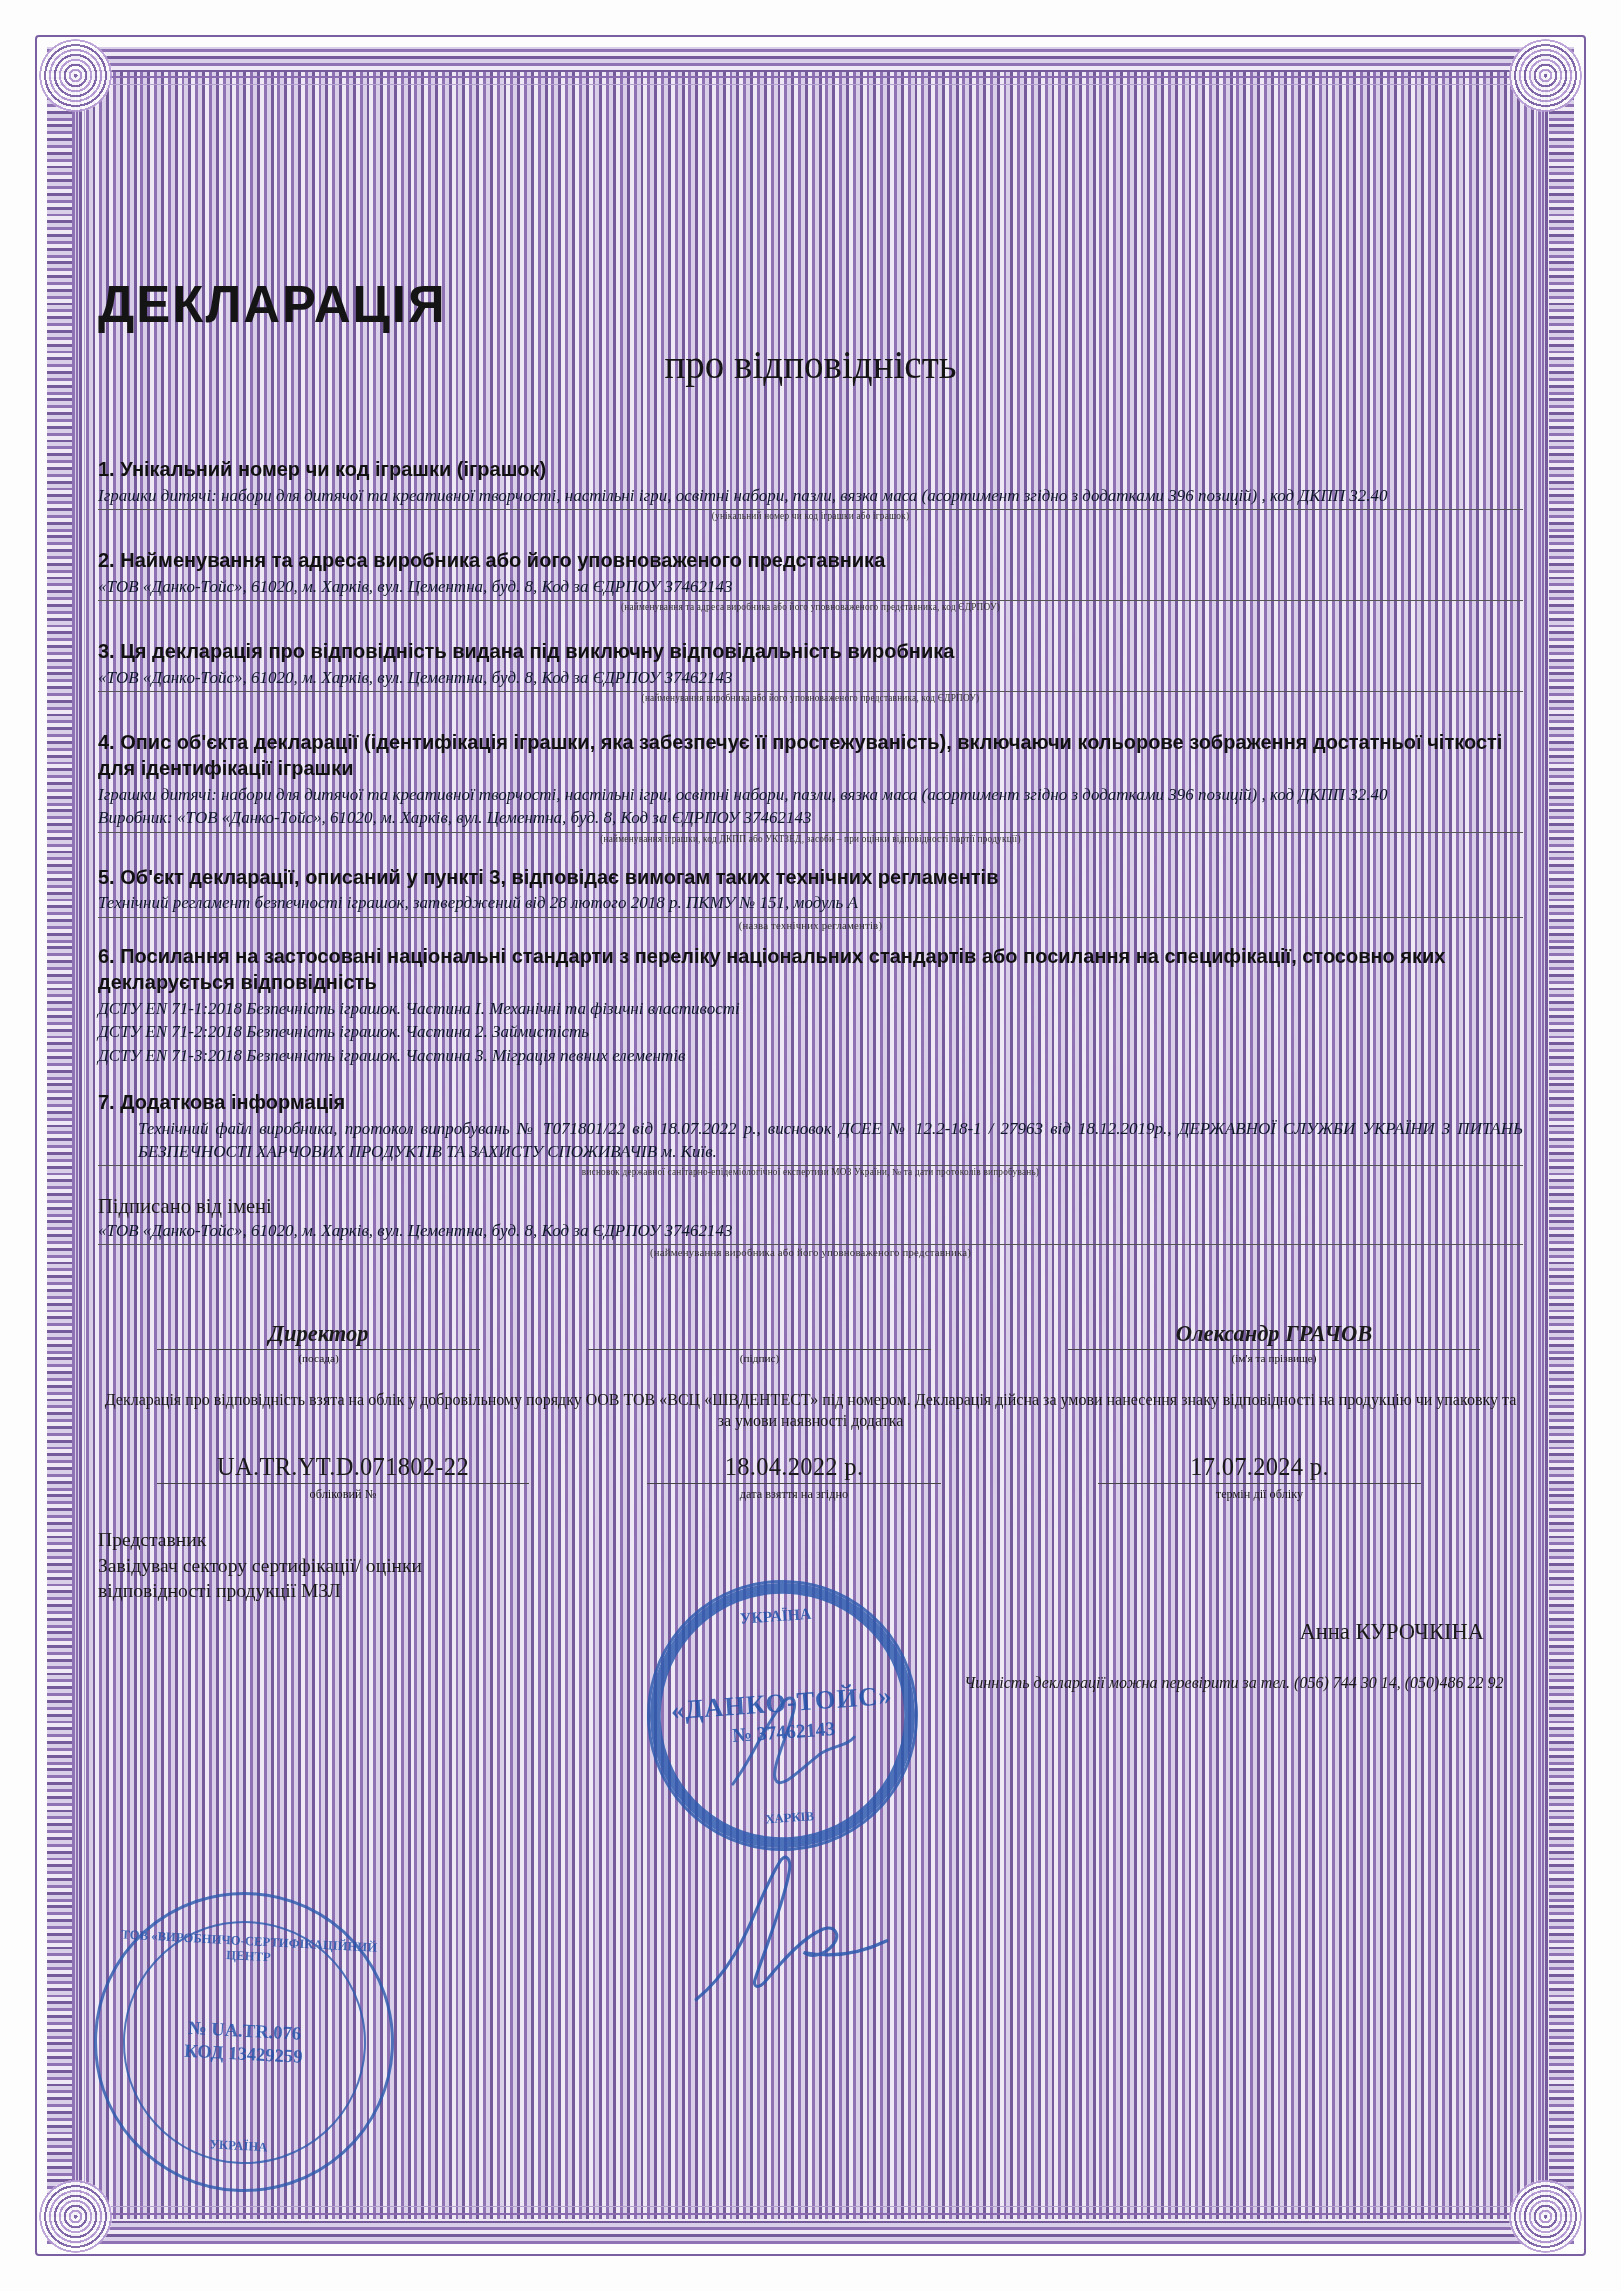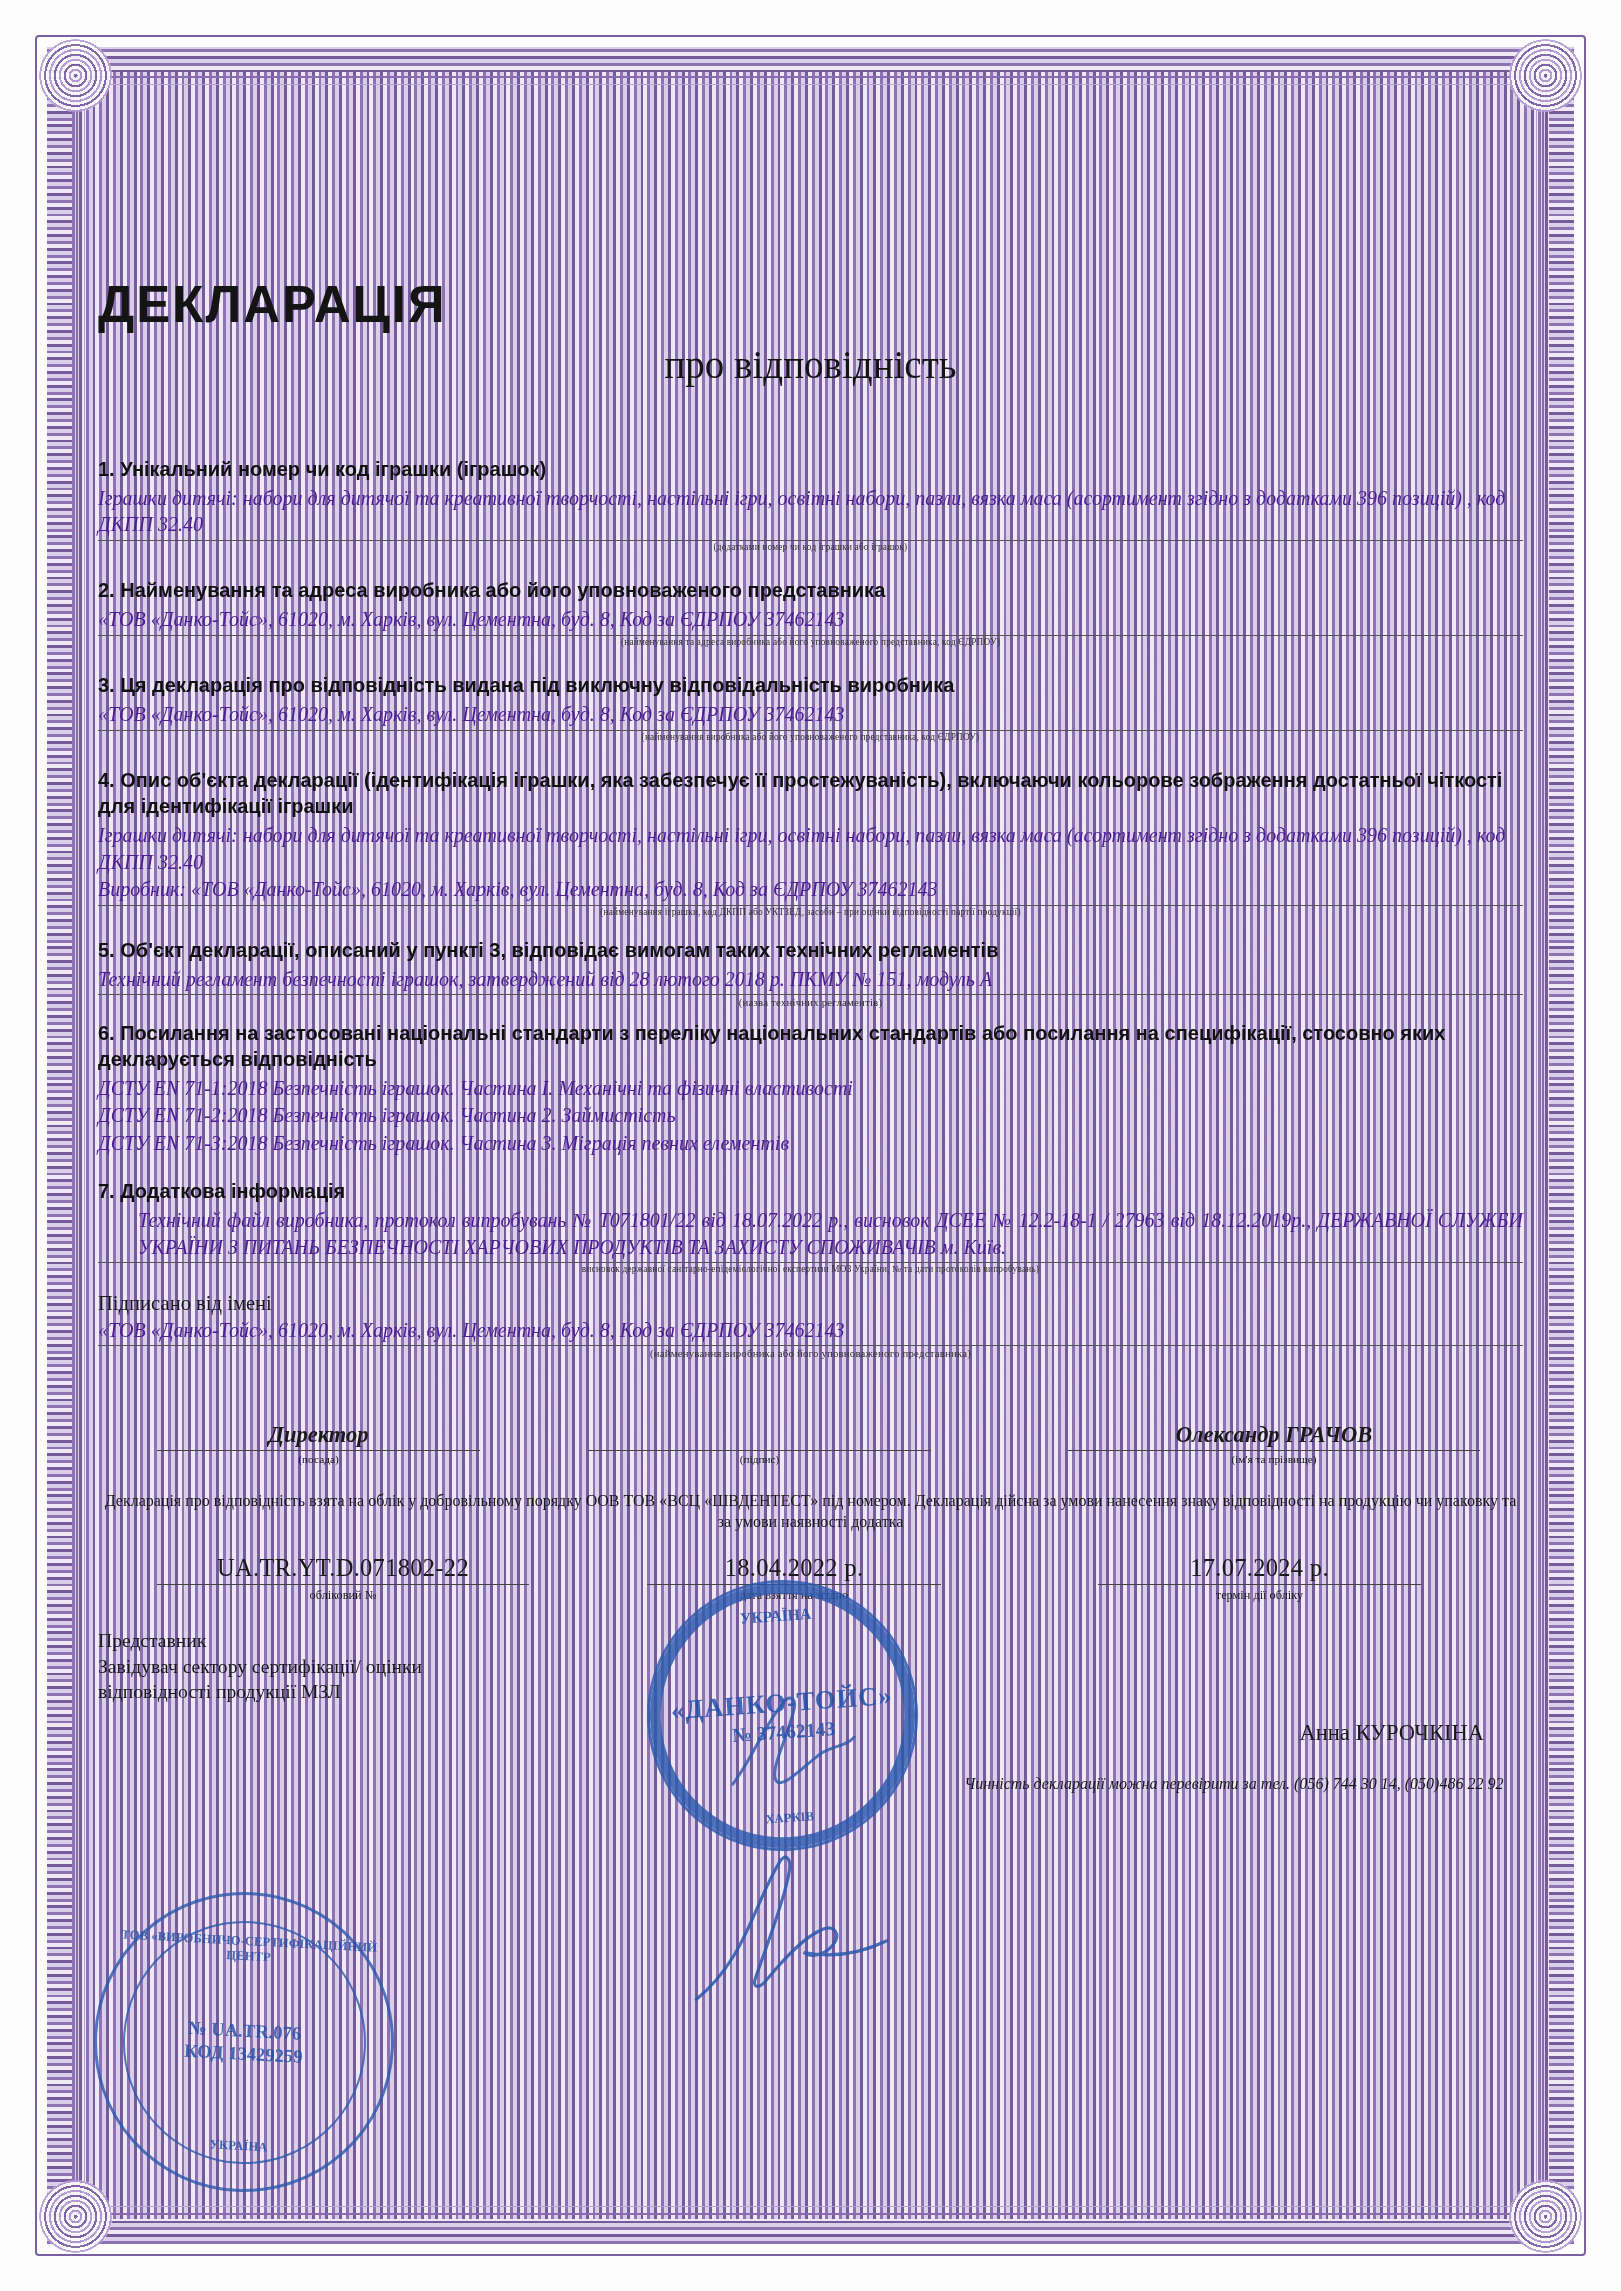--- a/index.html
+++ b/index.html
@@ -113,24 +113,24 @@
   .sec-head {
     font-family: "Liberation Sans", sans-serif;
     font-weight: bold;
     font-size: 20px;
     line-height: 1.30;
     color: #111;
   }
   .sec-body {
     font-family: "Liberation Serif", serif;
     font-style: italic;
-    font-size: 20px;
+    font-size: 17px;
     line-height: 1.33;
     margin-top: 2.9px;
-    color: #4c1d95;
+    color: #0f172a;
   }
   .rule {
     border-bottom: 1px solid #555;
     margin-top: 2px;
     height: 0;
   }
   .caption {
     text-align: center;
     font-family: "Liberation Serif", serif;
     font-size: 10.8px;
@@ -325,21 +325,21 @@
 
   <div class="content">
 
     <div class="title">ДЕКЛАРАЦІЯ</div>
     <div class="subtitle">про відповідність</div>
 
     <div class="section" style="margin-top:69px;">
       <div class="sec-head">1. Унікальний номер чи код іграшки (іграшок)</div>
       <div class="sec-body">Іграшки дитячі: набори для дитячої та креативної творчості, настільні ігри, освітні набори, пазли, вязка маса (асортимент згідно з додатками  396 позицій) , код ДКПП 32.40</div>
       <div class="rule"></div>
-      <div class="caption sm">(додатками номер чи код іграшки або іграшок)</div>
+      <div class="caption sm">(унікальний номер чи код іграшки або іграшок)</div>
     </div>
 
     <div class="section">
       <div class="sec-head">2. Найменування та адреса виробника або його уповноваженого представника</div>
       <div class="sec-body">«ТОВ «Данко-Тойс», 61020,  м. Харків, вул. Цементна,  буд. 8,   Код за ЄДРПОУ 37462143</div>
       <div class="rule"></div>
       <div class="caption sm">(найменування та адреса виробника або його уповноваженого представника, код ЄДРПОУ)</div>
     </div>
 
     <div class="section">

